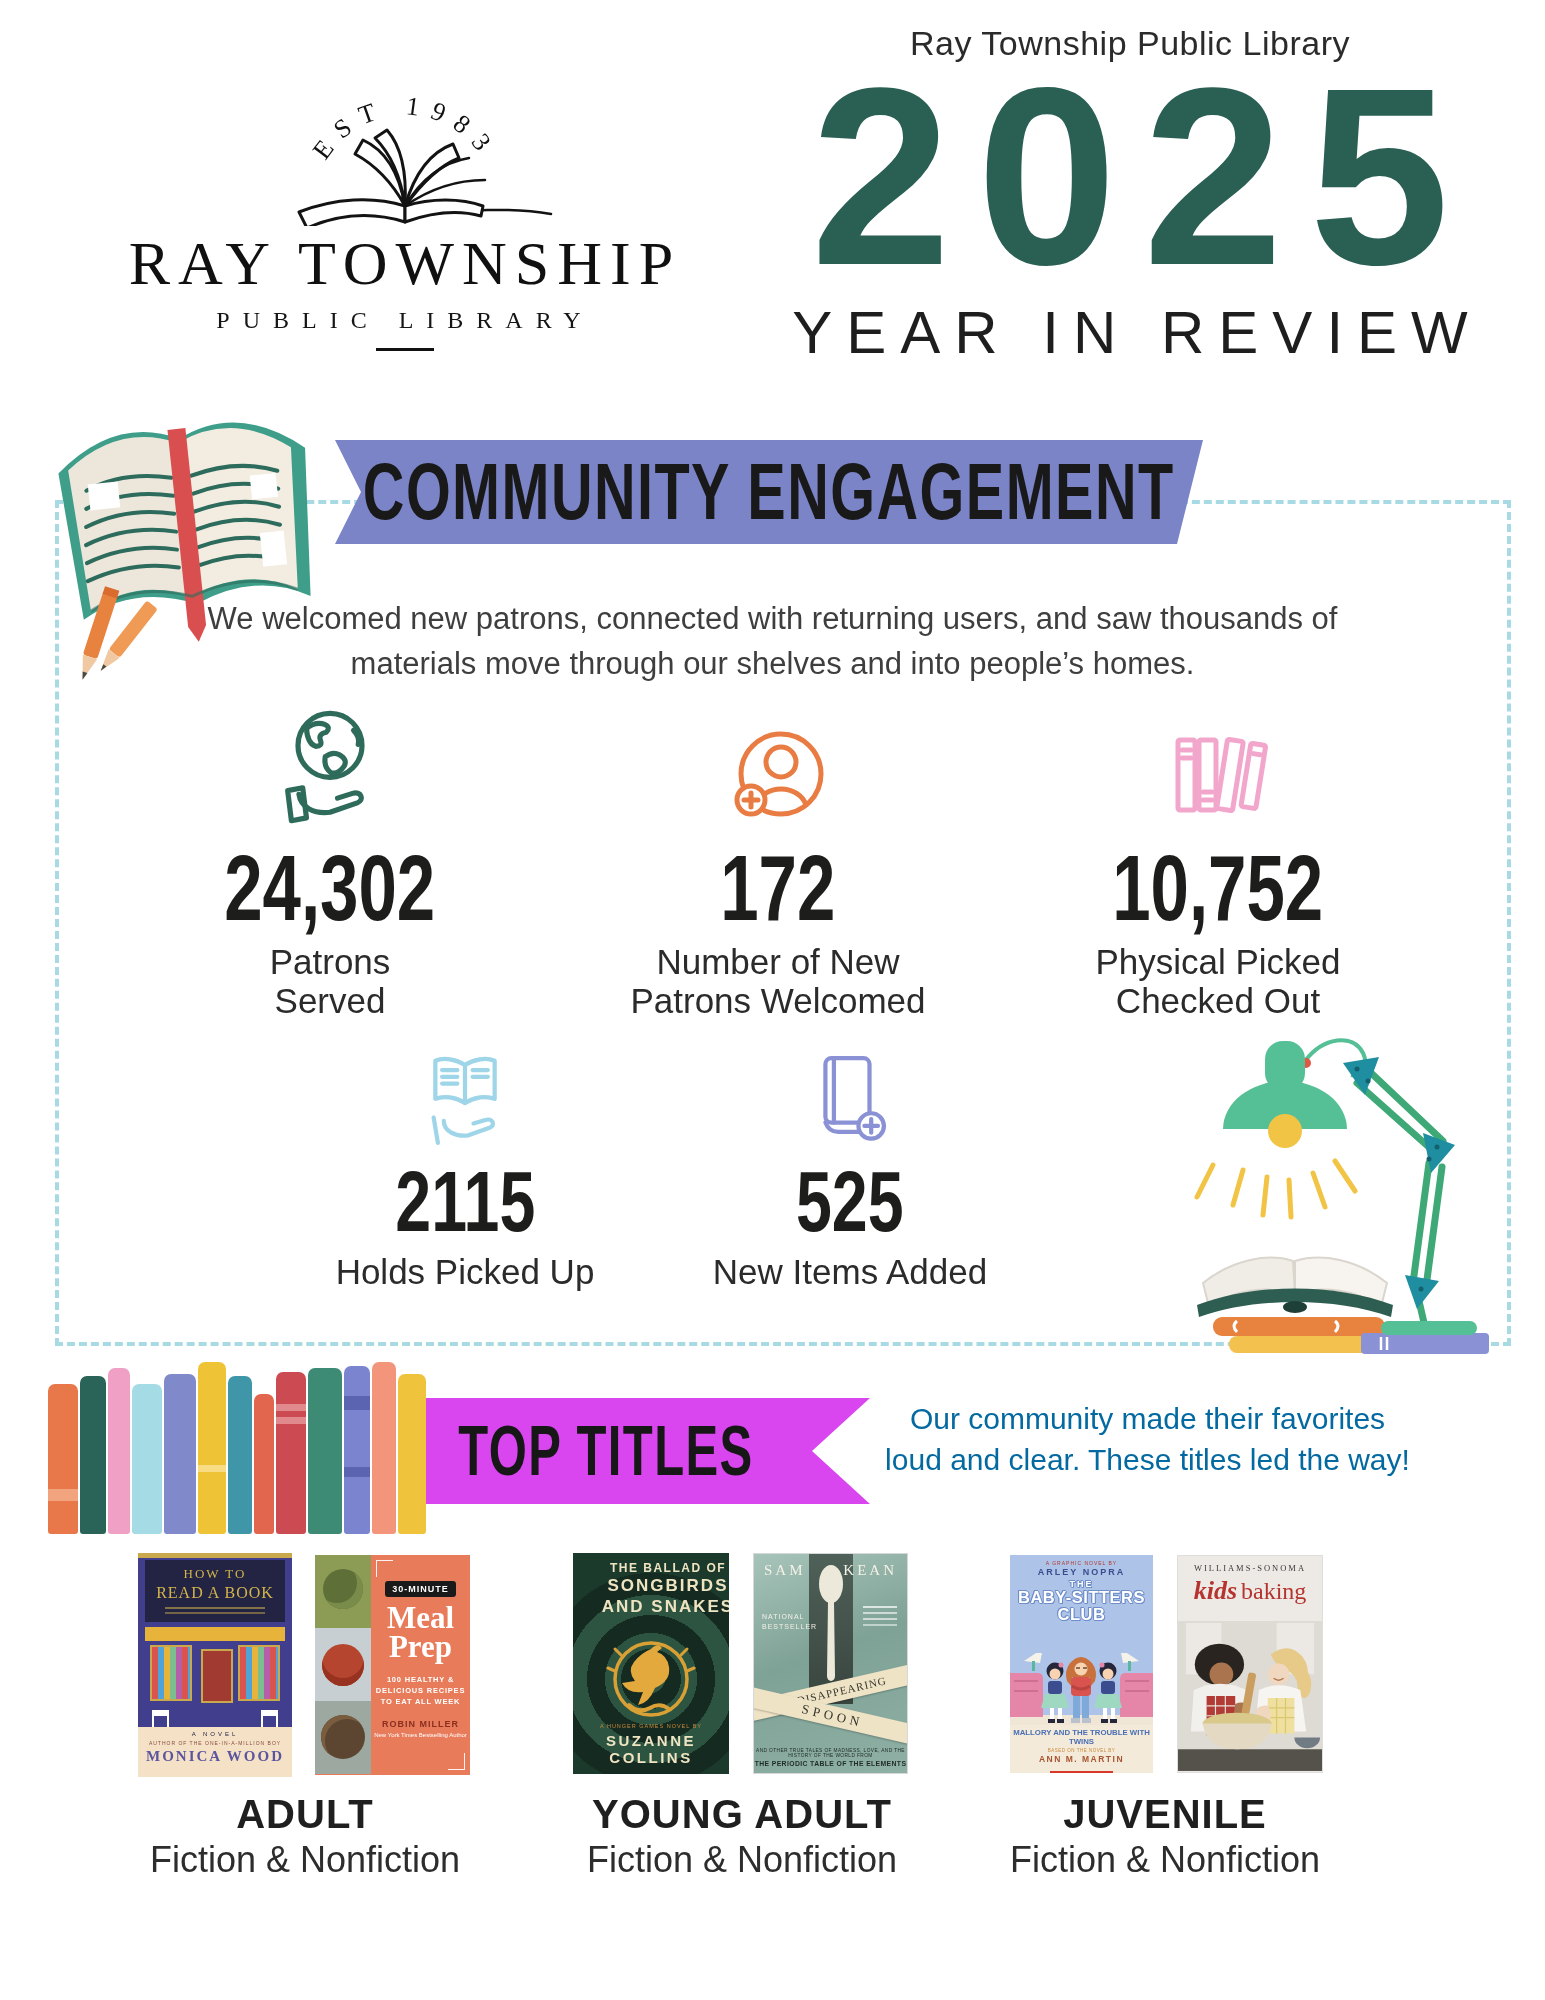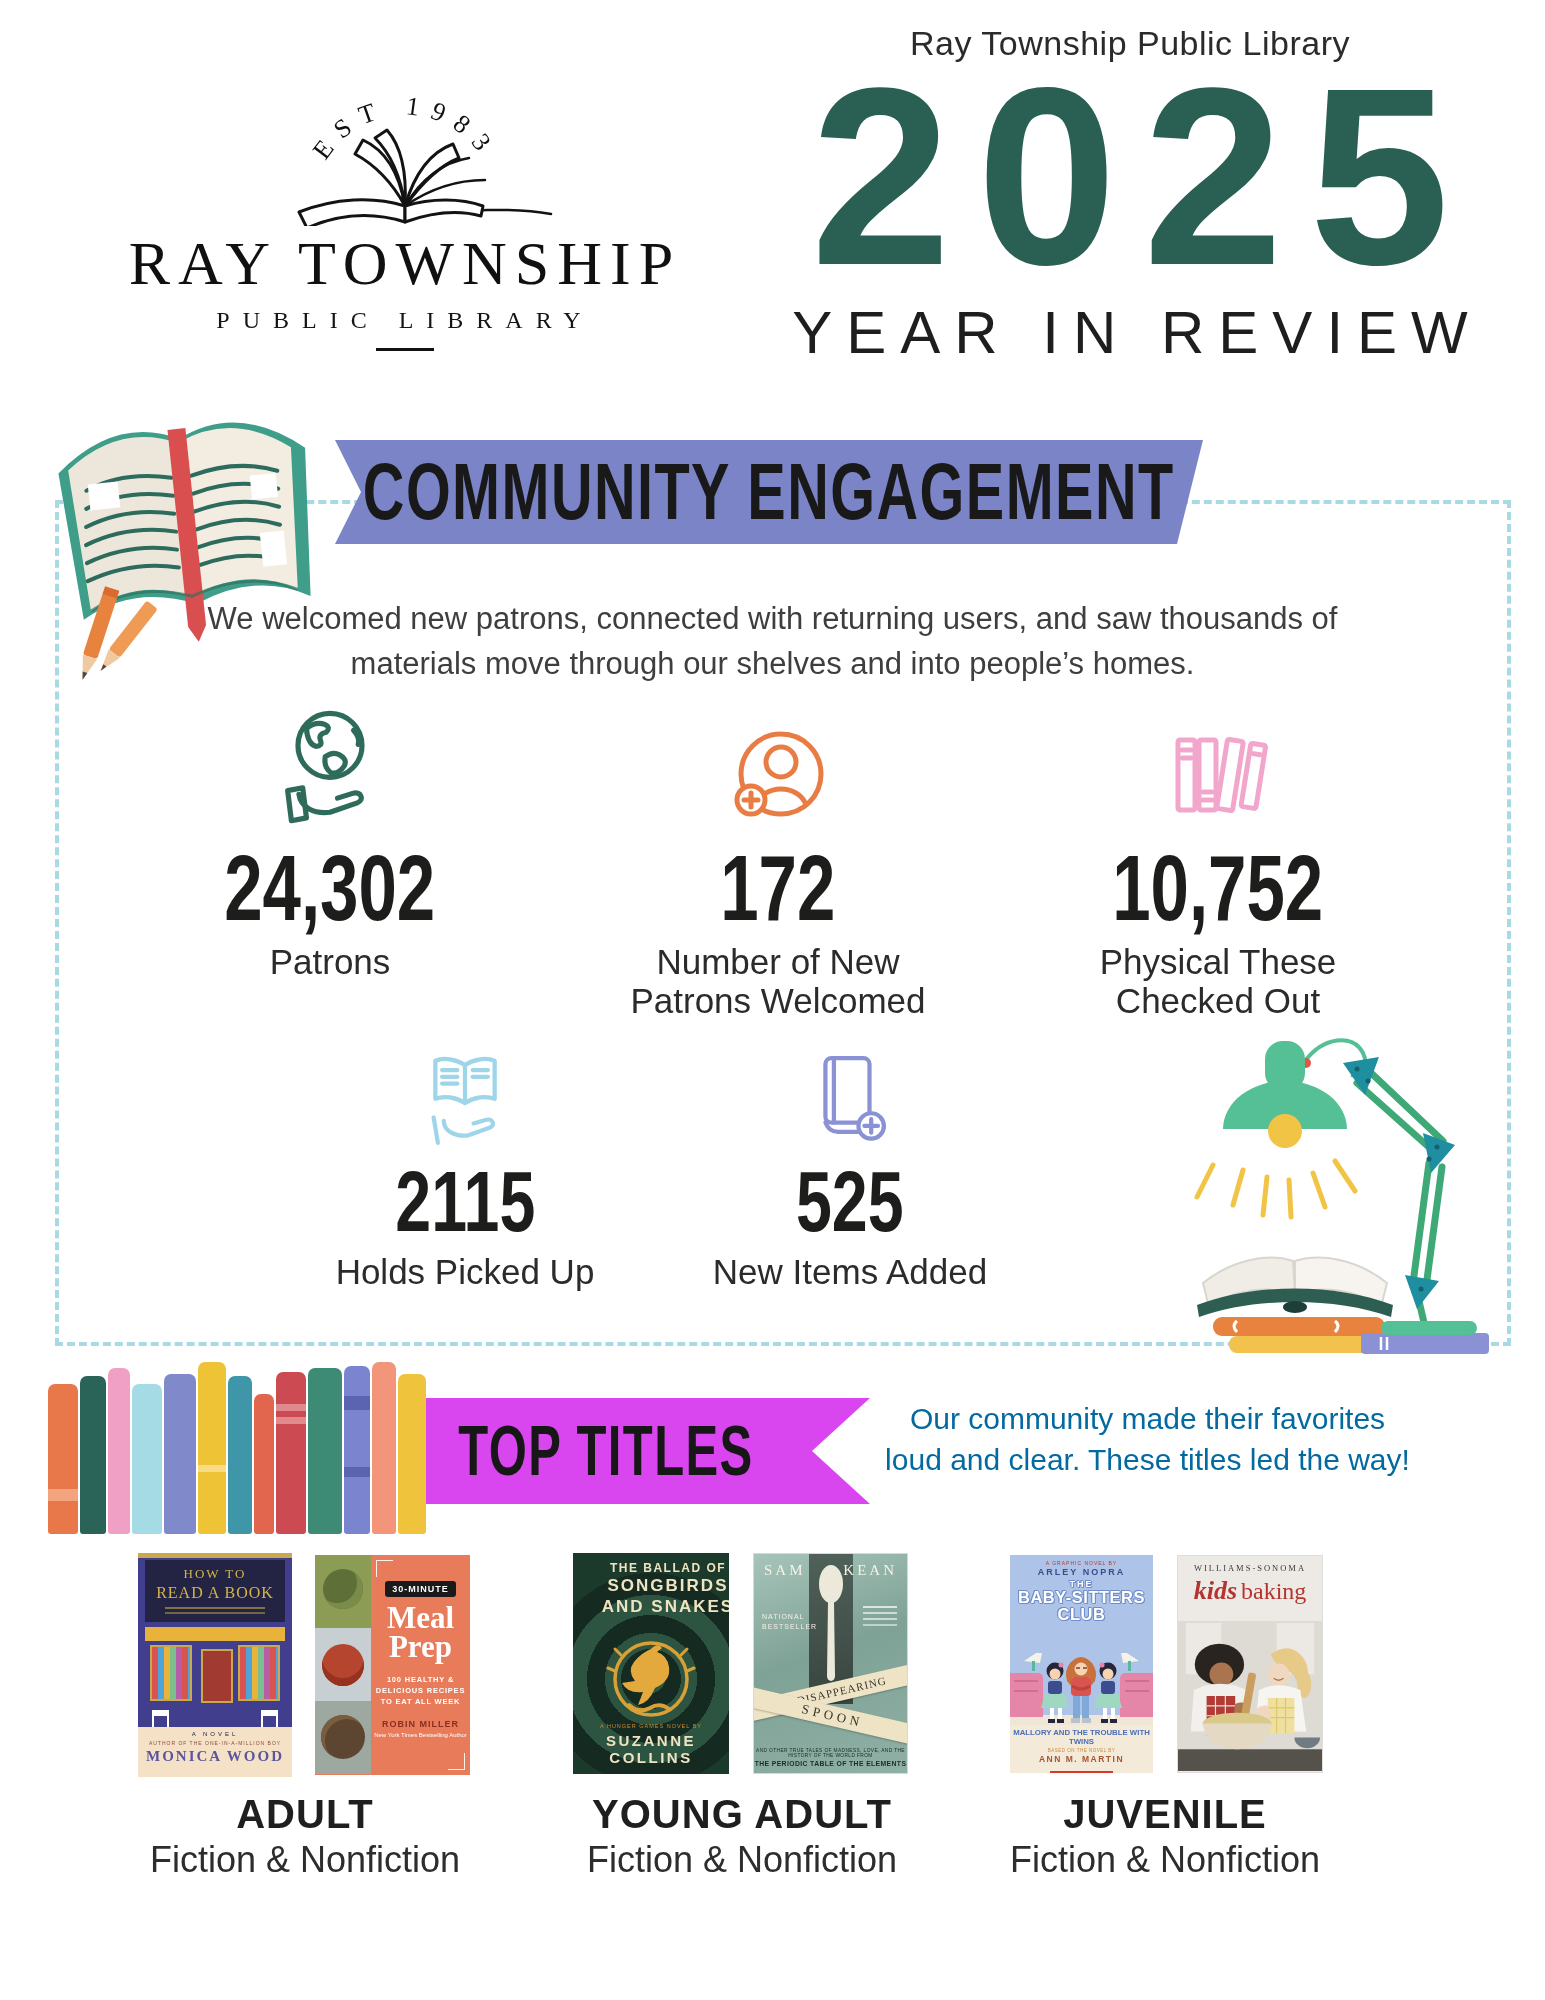--- a/index.html
+++ b/index.html
@@ -268,20 +268,21 @@
         <path d="M30,26 q10,-8 20,-4 q6,3 1,8 q-9,2 -6,9 q2,6 -5,6 q-9,-3 -10,-19"></path>
         <path d="M50,56 q8,-6 15,-2 q9,5 5,12 q-6,9 -14,7 q-8,-6 -6,-17"></path>
         <path d="M80,28 q7,7 5,15"></path>
         <path d="M22,96 c2,14 16,21 33,19 l29,-10 c8,-3 4,-13 -5,-10 l-16,5"></path>
         <path d="M10,92 l16,-3 4,32 -16,3 z"></path>
       </svg>
     </div>
     <div class="stat-value"><span class="cond">24,302</span></div>
     <div class="stat-label">
       <div>Patrons</div>
+      <div>Served</div>
     </div>
   </div>
 
   <div class="abs stat s2">
     <div class="stat-icon" style="height:130px;">
       <svg width="110" height="110" viewBox="0 0 110 110" fill="none" stroke="#E87C42" stroke-width="5" stroke-linecap="round">
         <circle cx="58" cy="52" r="40"></circle>
         <circle cx="58" cy="40" r="15"></circle>
         <path d="M33,83 a26,22 0 0 1 50,0"></path>
         <circle cx="28" cy="78" r="14" fill="#fff"></circle>
@@ -306,21 +307,21 @@
             <rect x="60" y="20" width="16" height="70" rx="2"></rect>
           </g>
         <g transform="rotate(9 92 55)">
             <rect x="84" y="24" width="15" height="64" rx="2"></rect>
             <path d="M88,34 h7"></path>
           </g>
       </svg>
     </div>
     <div class="stat-value"><span class="cond">10,752</span></div>
     <div class="stat-label">
-      <div>Physical These</div>
+      <div>Physical Picked</div>
       <div>Checked Out</div>
     </div>
   </div>
 
   <div class="abs stat s-row2 s4">
     <div class="stat-icon" style="height:104px;">
       <svg width="104" height="100" viewBox="0 0 110 118" fill="none" stroke="#9ED5E8" stroke-width="5" stroke-linecap="round" stroke-linejoin="round">
         <path d="M55,20 C44,13 30,11 20,15 L20,60 C30,56 44,58 55,65 C66,58 80,56 90,60 L90,15 C80,11 66,13 55,20 Z"></path>
         <path d="M55,20 V65"></path>
         <path d="M28,26 h18 M28,34 h18 M28,42 h18 M64,26 h18 M64,34 h18"></path>

